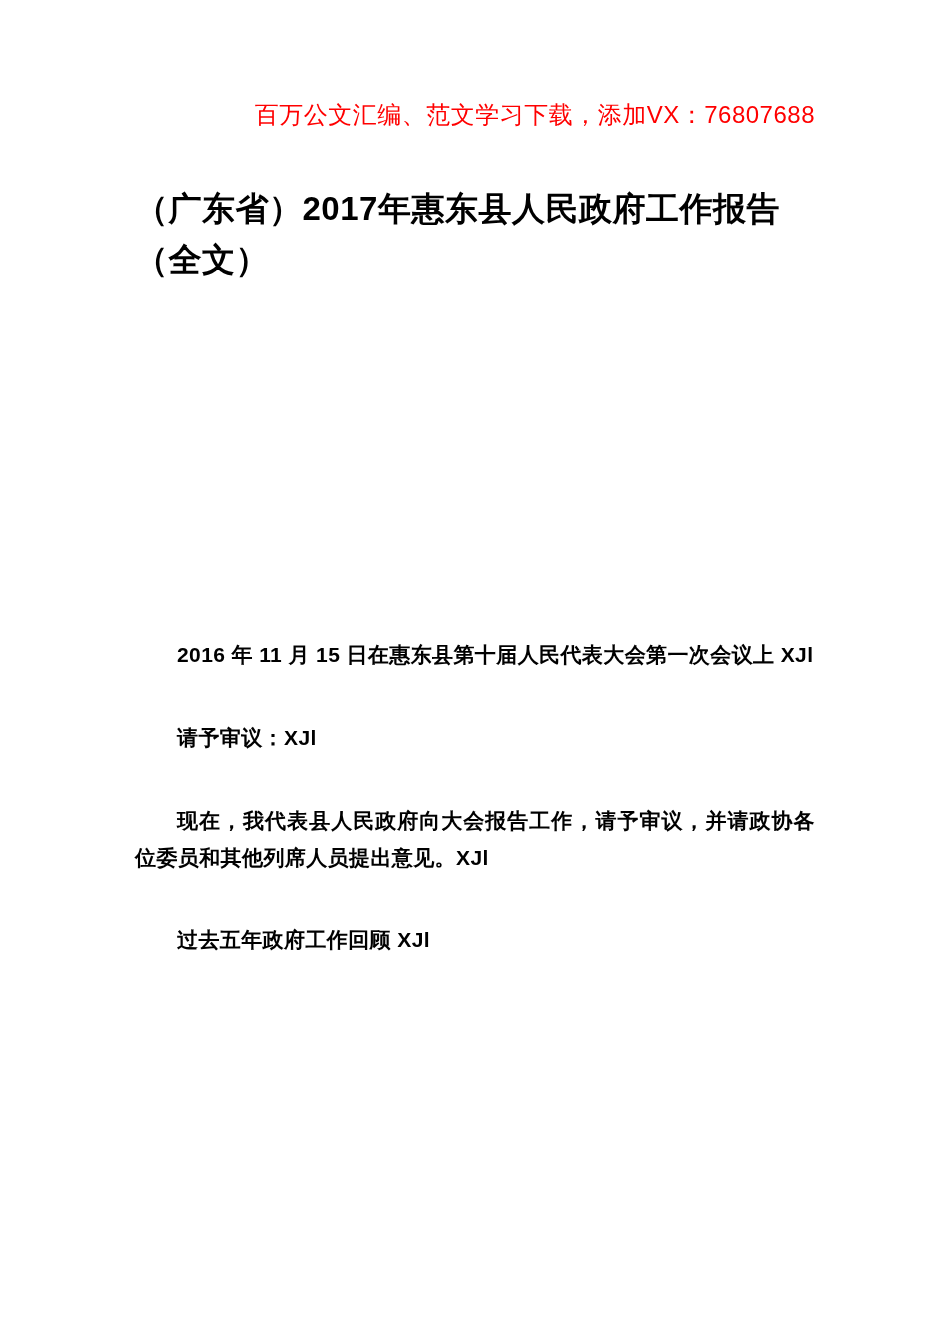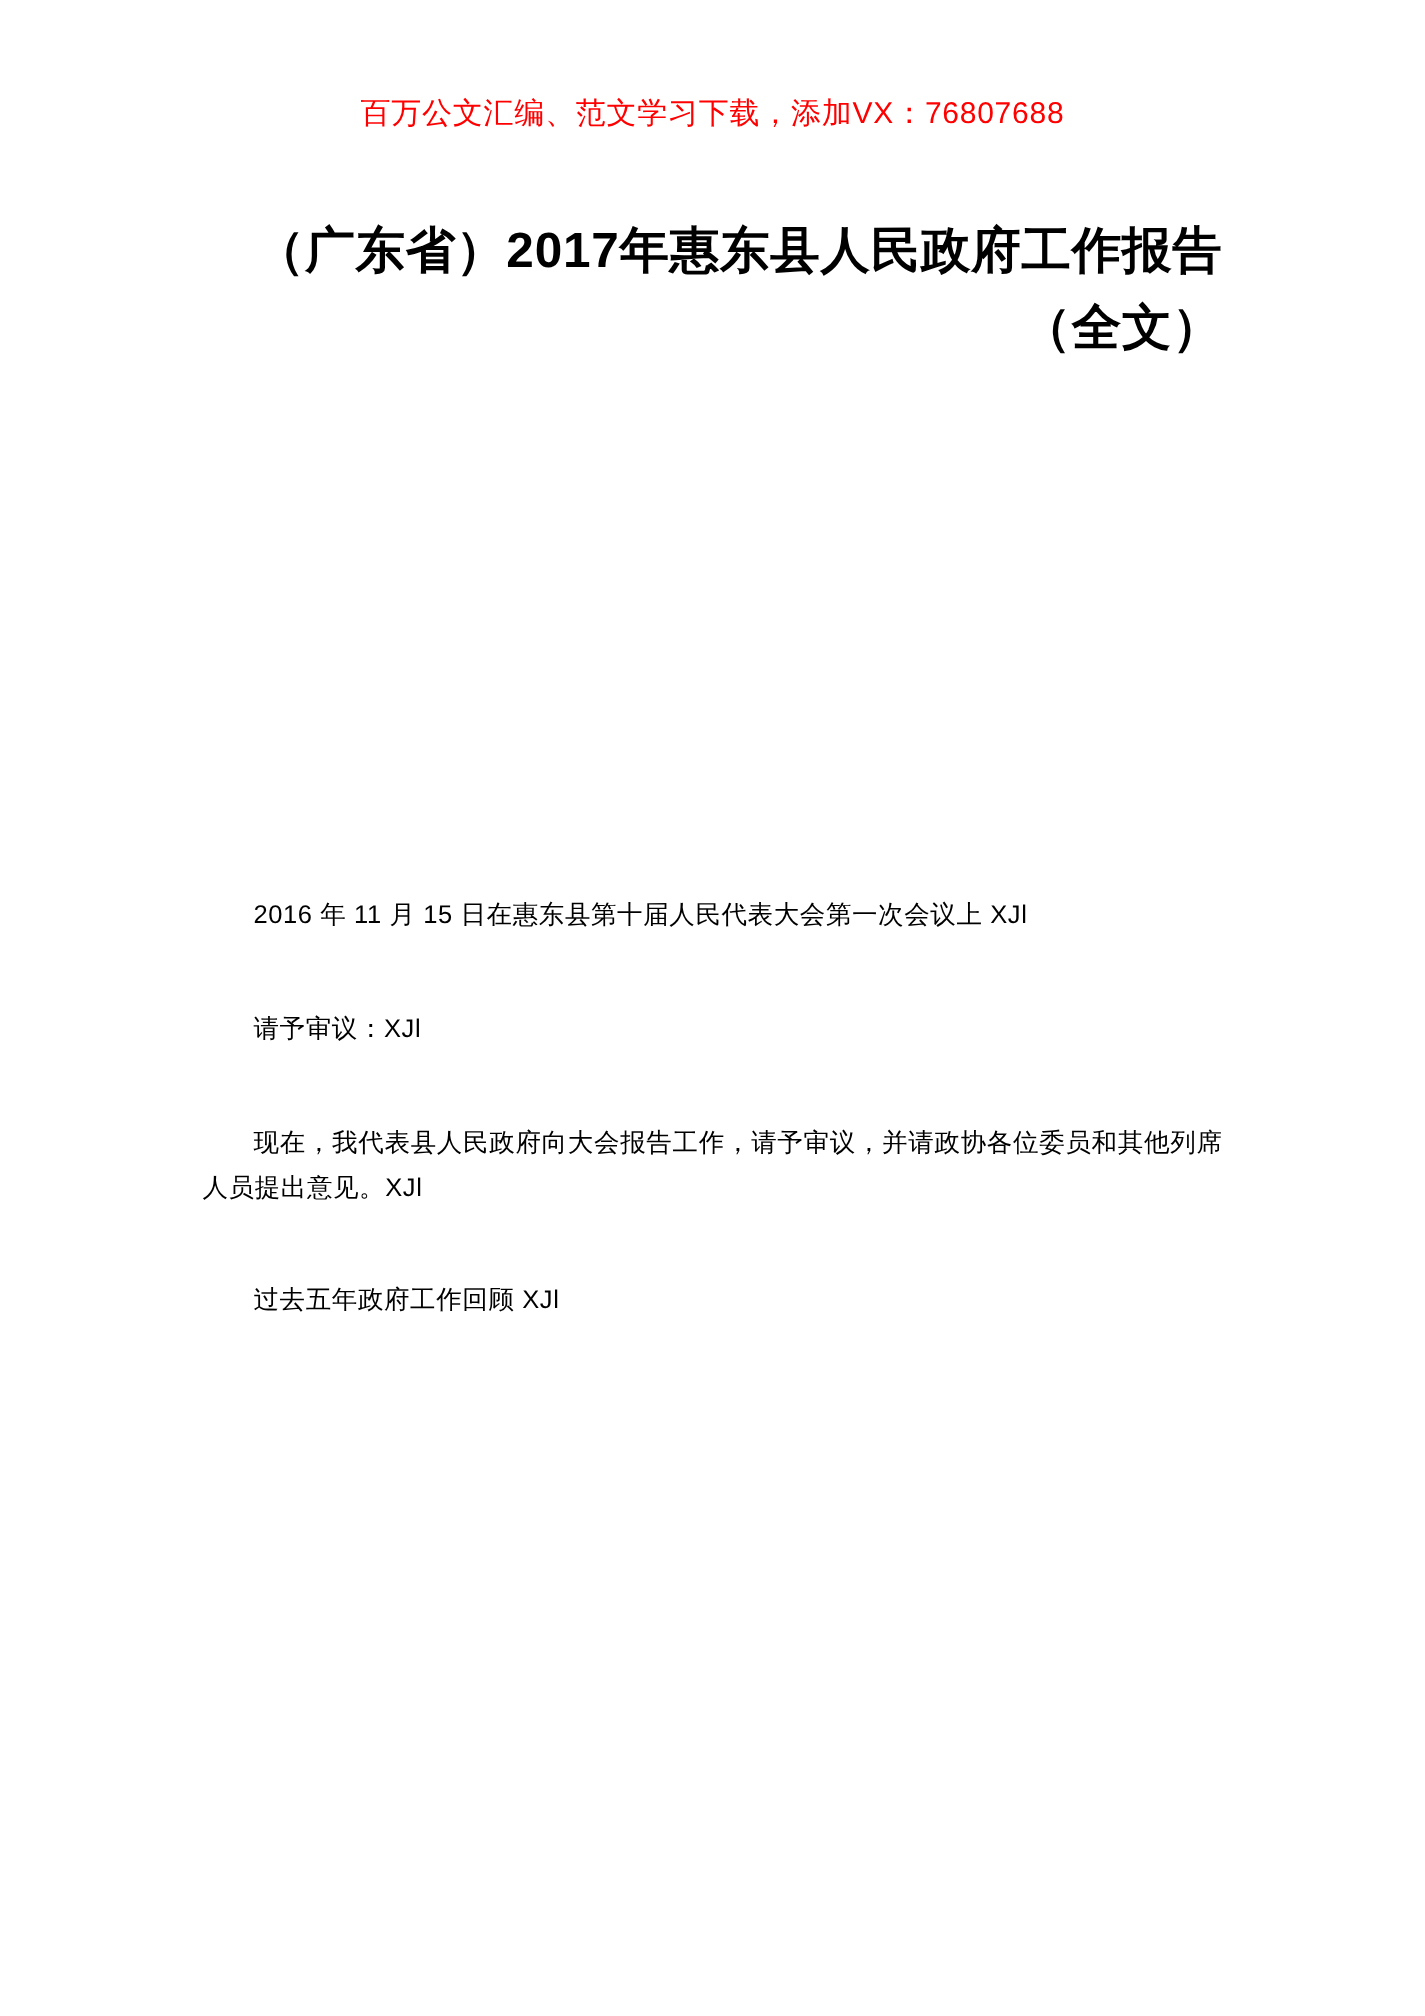--- a/index.html
+++ b/index.html
@@ -15,47 +15,48 @@
     overflow: hidden;
   }
   .page {
     position: relative;
     width: 950px;
     height: 1344px;
     box-sizing: border-box;
     padding: 0 135px;
   }
   .watermark {
-    margin-top: 62px;
-    text-align: center;
+    margin-top: 99px;
+    text-align: right;
     color: #ff0000;
-    font-size: 20px;
+    font-size: 24px;
     letter-spacing: 0.5px;
     font-family: "Liberation Sans", "DejaVu Sans", sans-serif;
     white-space: nowrap;
   }
   .doc-title {
     margin-top: 52px;
-    text-align: right;
+    text-align: left;
     font-size: 33px;
     font-weight: bold;
     line-height: 1.55;
     letter-spacing: 0.5px;
     font-family: "Liberation Sans", "DejaVu Sans", sans-serif;
   }
   .body-block {
     margin-top: 352px;
   }
   p.para {
     margin: 0 0 46px 0;
-    font-size: 17px;
+    font-size: 21px;
     line-height: 1.75;
     text-align: justify;
     text-indent: 2em;
     letter-spacing: 0.4px;
+    font-weight: bold;
   }
   p.para:last-child {
     margin-bottom: 12px;
   }
 </style>
 </head>
 <body>
 
 <div class="page">
 

